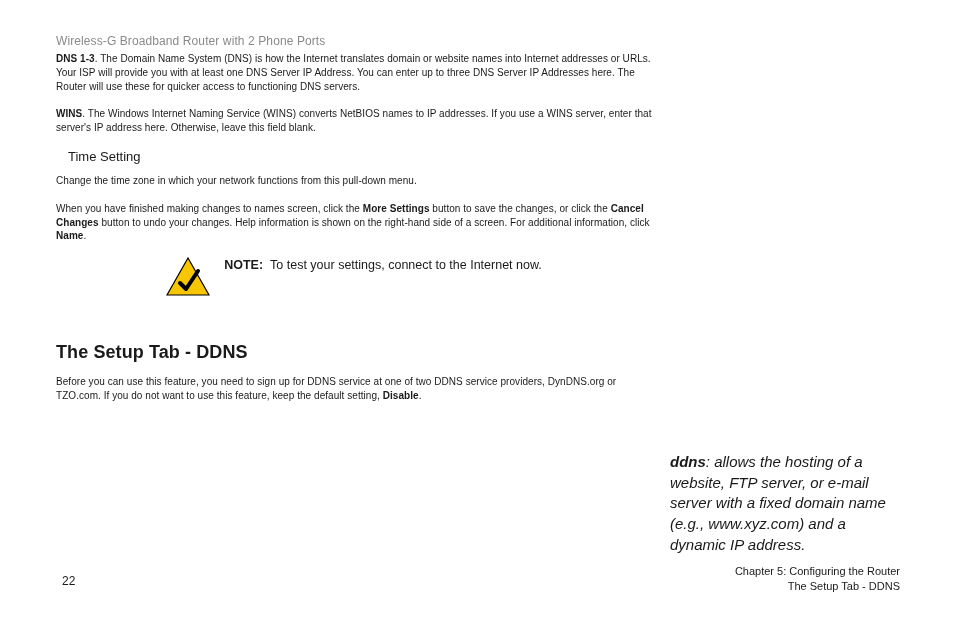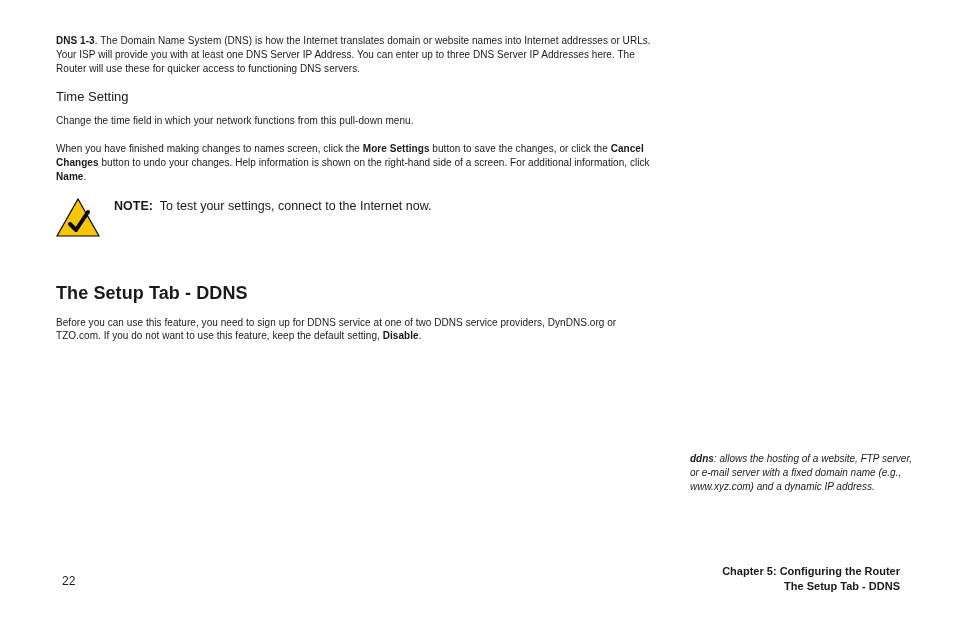--- a/index.html
+++ b/index.html
@@ -29,53 +29,54 @@
     width: 596px;
   }
   p.body {
     font-size: 10px;
     line-height: 1.38;
     margin: 0 0 14px 0;
     letter-spacing: 0.05px;
   }
   .subhead {
     font-size: 13px;
-    margin: 4px 0 10px 0;
+    margin: 4px 0 10px 12px;
   }
   .section-title {
     font-size: 18px;
     font-weight: 800;
     margin: 46px 0 12px 0;
     letter-spacing: 0.1px;
   }
   strong { font-weight: 700; }
 
   .note-row {
     display: flex;
     align-items: flex-start;
     gap: 14px;
     margin-top: 2px;
     margin-bottom: 0;
+    justify-content: center;
   }
   .note-icon {
     width: 44px;
     height: 39px;
     flex: 0 0 44px;
   }
   .note-text {
     font-size: 12.5px;
     padding-top: 1px;
   }
 
   .sidebar-def {
     position: absolute;
     top: 452px;
-    left: 690px;
+    left: 670px;
     width: 230px;
-    font-size: 10px;
+    font-size: 15px;
     font-style: italic;
     line-height: 1.38;
   }
   .sidebar-def .term { font-weight: 700; font-style: italic; }
 
   .footer {
     position: absolute;
     bottom: 24px;
     left: 56px;
     right: 54px;
@@ -85,40 +86,44 @@
     position: absolute;
     left: 6px;
     bottom: 6px;
     font-size: 12px;
   }
   .chapter {
     position: absolute;
     right: 0;
     bottom: 0;
     text-align: right;
-    font-weight: 700;
+    font-weight: 400;
     line-height: 1.35;
   }
 </style>
 </head>
 <body>
 
 <div class="page">
 
+  <div class="header">Wireless-G Broadband Router with 2 Phone Ports</div>
 
   <div class="main-col">
 
     <p class="body">
       <strong>DNS 1-3</strong><span>. The Domain Name System (DNS) is how the Internet translates domain or website names into Internet addresses or URLs. Your ISP will provide you with at least one DNS Server IP Address. You can enter up to three DNS Server IP Addresses here. The Router will use these for quicker access to functioning DNS servers.</span>
     </p>
 
+    <p class="body">
+      <strong>WINS</strong><span>. The Windows Internet Naming Service (WINS) converts NetBIOS names to IP addresses. If you use a WINS server, enter that server's IP address here. Otherwise, leave this field blank.</span>
+    </p>
 
     <div class="subhead">Time Setting</div>
 
-    <p class="body">Change the time field in which your network functions from this pull-down menu.</p>
+    <p class="body">Change the time zone in which your network functions from this pull-down menu.</p>
 
     <p class="body">
       <span>When you have finished making changes to names screen, click the </span><strong>More Settings</strong><span> button to save the changes, or click the </span><strong>Cancel Changes</strong><span> button to undo your changes. Help information is shown on the right-hand side of a screen. For additional information, click </span><strong>Name</strong><span>.</span>
     </p>
 
     <div class="note-row">
       <svg class="note-icon" viewBox="0 0 44 39">
         <polygon points="22,1 43,38 1,38" fill="#f7c600" stroke="#000" stroke-width="1.2"></polygon>
         <path d="M14 26 L20 32 L32 14" fill="none" stroke="#000" stroke-width="4" stroke-linecap="round" stroke-linejoin="round"></path>
       </svg>

